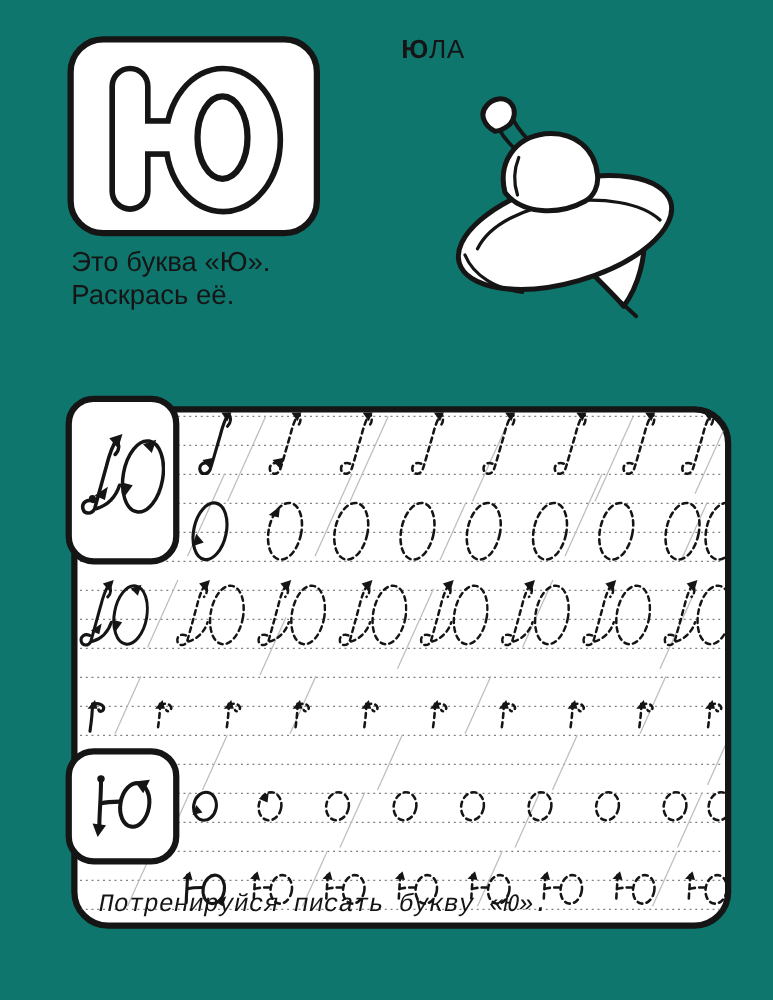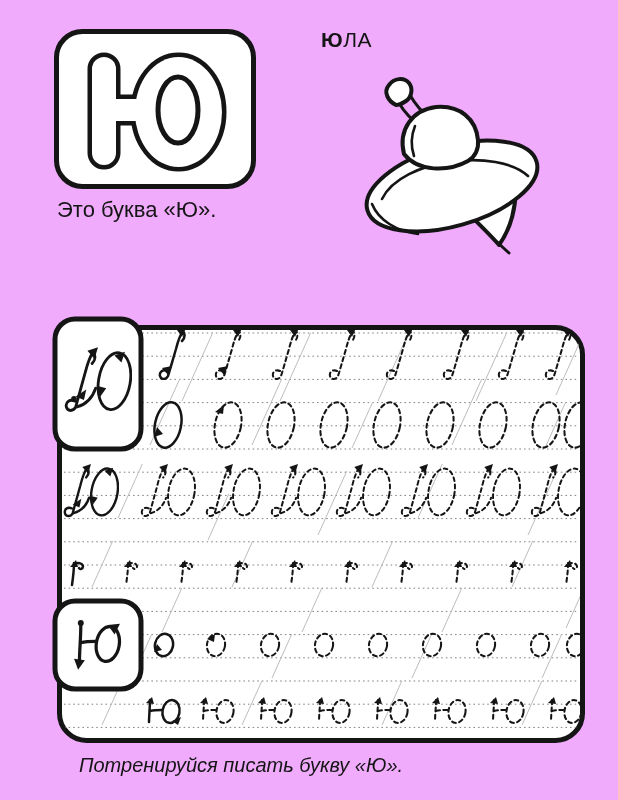--- a/index.html
+++ b/index.html
@@ -1,38 +1,38 @@
 <!DOCTYPE html>
 <html><head>
 <meta charset="utf-8">
 <style>
   :root{ --ink:#151515; --rule:#828282; --slant:#bdbdbd; }
   html,body{margin:0;padding:0;background:#fff;}
-  .page{position:relative;width:618px;height:800px;background:#f0abfc;overflow:hidden;
+  .page{position:relative;width:618px;height:800px;background:#0f766e;overflow:hidden;
         font-family:"Liberation Sans",sans-serif;color:var(--ink);}
   svg.gfx{position:absolute;left:0;top:0;width:618px;height:800px;}
   .frame{fill:#fff;stroke:var(--ink);stroke-width:5;}
   .bubble-stroke{stroke:var(--ink);fill:none;}
   .toy{stroke:var(--ink);stroke-width:4;fill:#fff;stroke-linecap:round;stroke-linejoin:round;}
   .toyline{stroke:var(--ink);stroke-width:3;fill:none;stroke-linecap:round;}
   .rimline{stroke:var(--ink);stroke-width:2.6;fill:none;stroke-linecap:round;}
   .solid{stroke:var(--ink);stroke-width:2.5;fill:none;stroke-linecap:round;stroke-linejoin:round;}
   .thickG{stroke:var(--ink);stroke-width:2.4;fill:none;stroke-linecap:round;stroke-linejoin:round;}
   .dashed{stroke:var(--ink);stroke-width:2.05;fill:none;stroke-linecap:round;stroke-linejoin:round;
           stroke-dasharray:4 3.4;}
   .arrow{fill:var(--ink);stroke:none;}
   symbol path, symbol ellipse{fill:none;}
   symbol .arrow{fill:var(--ink);}
   symbol circle.arrow{stroke:none;}
   .word-title{position:absolute;left:321px;top:28px;font-size:21px;letter-spacing:.5px;
               color:var(--ink);}
   .word-title .w-bold{font-weight:700;}
   .caption{position:absolute;left:57px;top:197px;font-size:22px;line-height:26px;color:var(--ink);}
-  .footer-instr{position:absolute;left:79px;top:754px;font-size:20px;font-style:italic;
-                color:var(--ink);}
+  .footer-instr{position:absolute;left:79px;top:713px;font-size:20px;font-style:italic;
+                color:var(--ink);font-family:Liberation Mono, monospace;}
   .sr{position:absolute;width:1px;height:1px;overflow:hidden;clip-path:inset(50%);white-space:nowrap;}
 </style>
 </head>
 <body>
 
 <div class="page">
 
   <svg class="gfx" viewBox="0 0 618 800" xmlns="http://www.w3.org/2000/svg" xmlns:xlink="http://www.w3.org/1999/xlink">
     <defs>
       <clipPath id="clipPanel">
@@ -340,18 +340,19 @@
         <use href="#a-syB-bot" xlink:href="#a-syB-bot" x="70" y="612" width="54" height="64"></use>
         <use href="#a-syB-oval" xlink:href="#a-syB-oval" x="70" y="612" width="54" height="64"></use>
       </g>
     </g>
   </svg>
 
   <div class="word-title"><span class="w-bold">Ю</span><span>ЛА</span></div>
 
   <div class="caption">
     <div>Это буква «Ю».</div>
+    <div>Раскрась её.</div>
   </div>
 
   <span class="sr">Ю</span>
 
   <div class="footer-instr">Потренируйся писать букву «Ю».</div>
 </div>
 
 </body></html>

